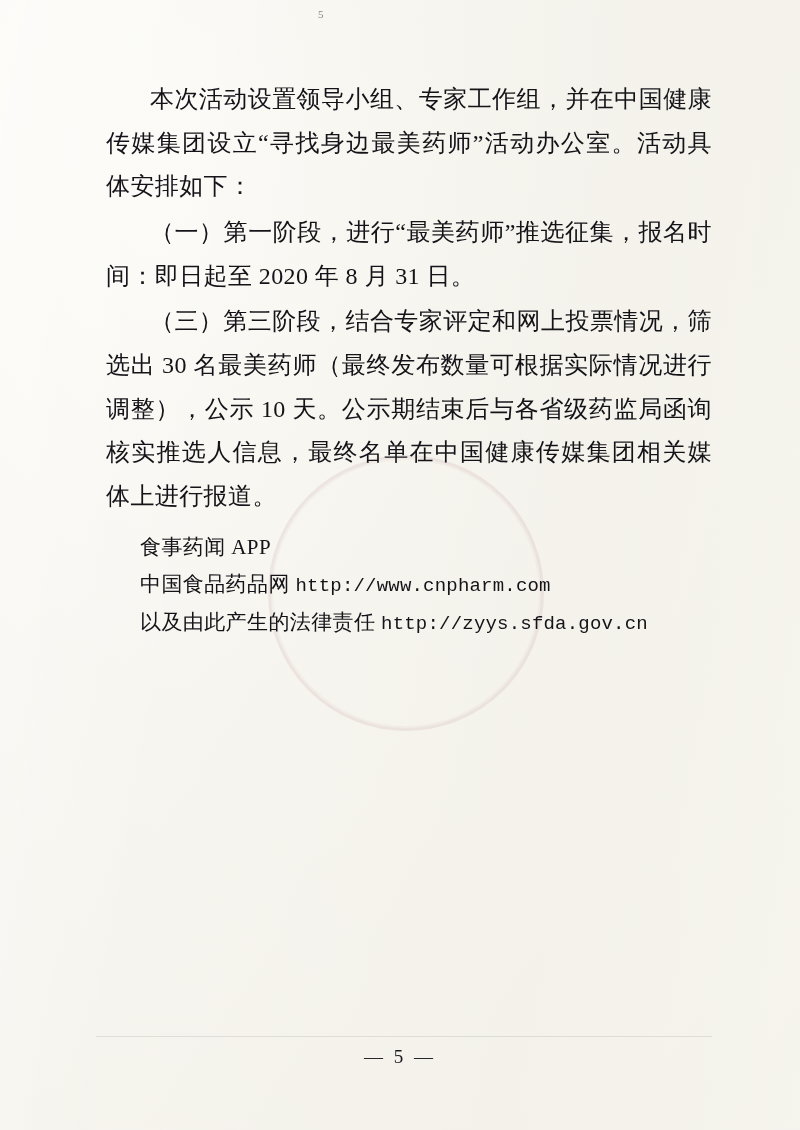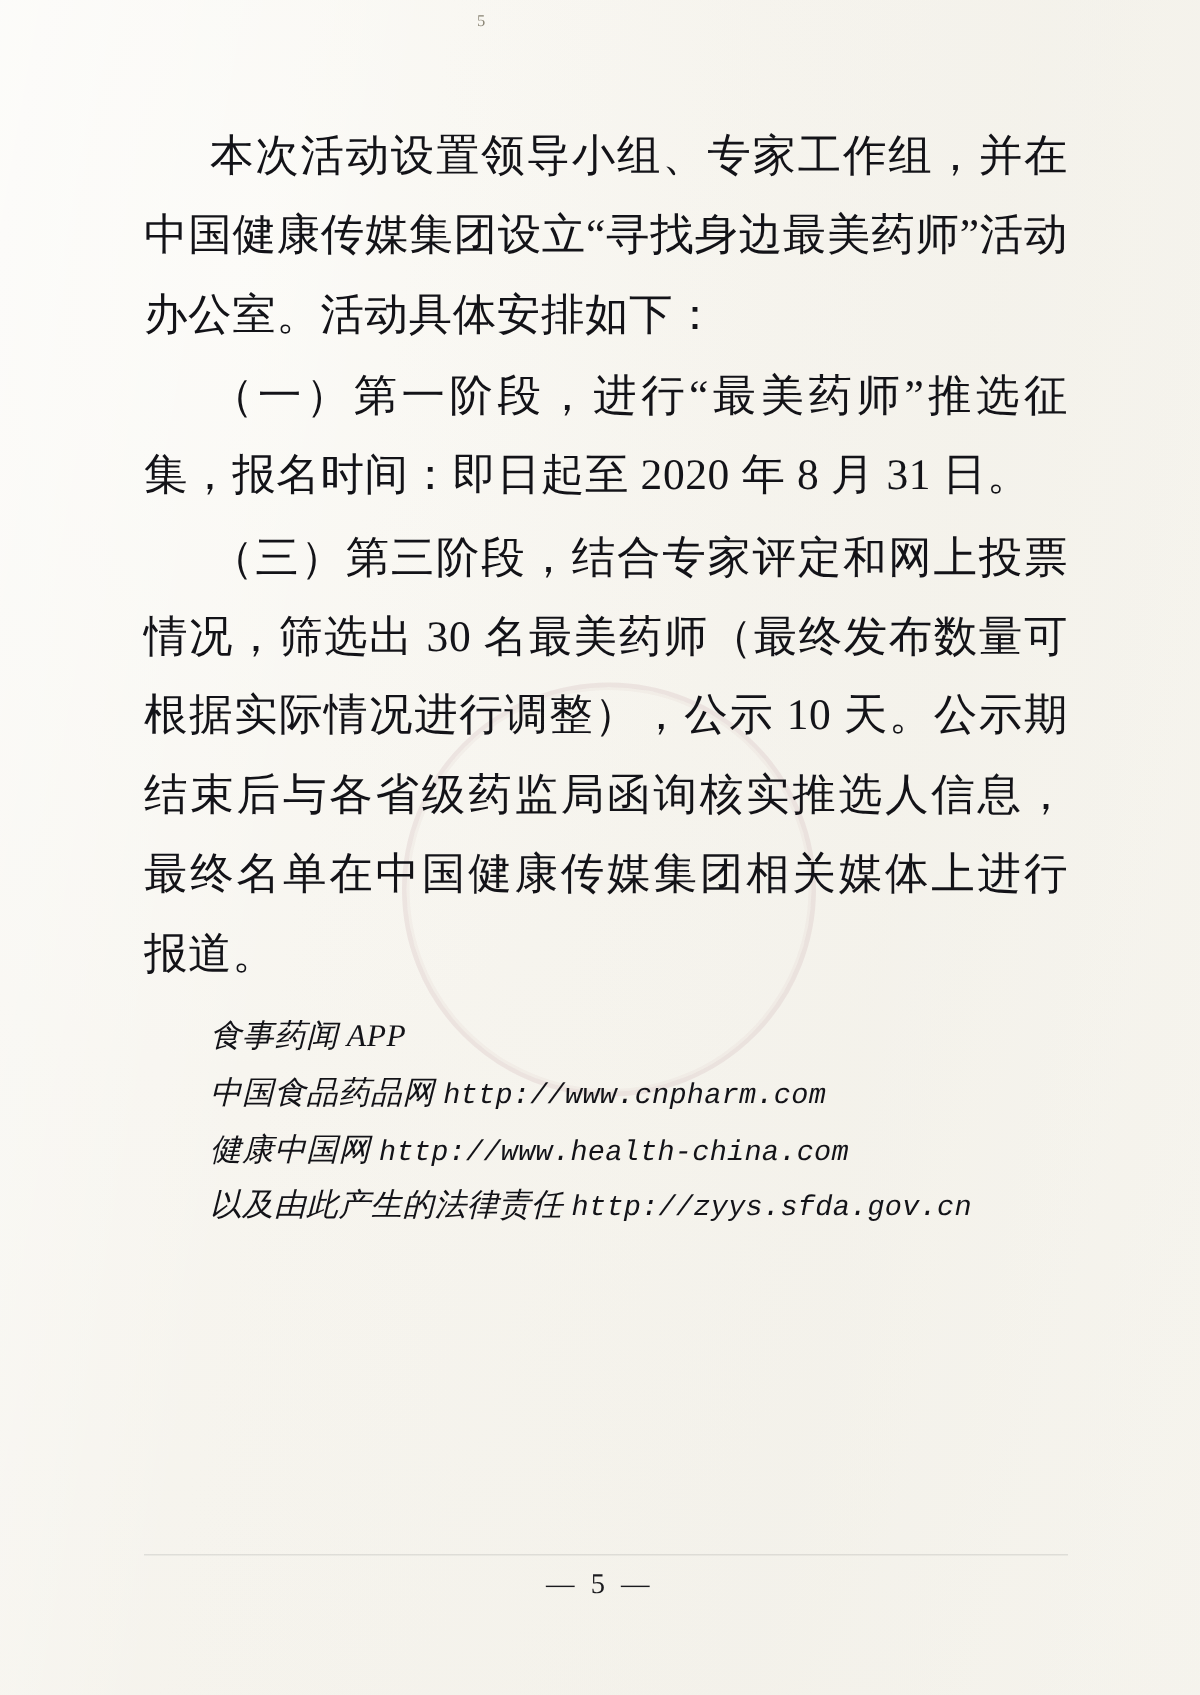--- a/index.html
+++ b/index.html
@@ -58,36 +58,35 @@
   .heading {
     font-size: 23px;
     font-weight: bold;
     letter-spacing: 1.5px;
     color: #16161a;
     margin: 0 0 11px 0;
     padding-left: 44px;
     line-height: 1.5;
   }
   .para {
-    font-size: 29px;
+    font-size: 24px;
     color: #131318;
     line-height: 1.82;
-    margin: 0 0 2px 0;
+    margin: 0 0 2px 10px;
     text-indent: 44px;
     letter-spacing: 0.4px;
     text-align: justify;
   }
   .plain {
     font-size: 21px;
     color: #131318;
     line-height: 1.78;
     margin: 0;
     text-indent: 44px;
     letter-spacing: 0.4px;
-    font-style: italic;
   }
   .mono {
     font-family: "Liberation Mono", "DejaVu Sans Mono", monospace;
     font-size: 19px;
     letter-spacing: 0.2px;
   }
   .spacer-sm { height: 8px; }
   .footer {
     position: absolute;
     left: 0;
@@ -129,24 +128,20 @@
 
 
     <p class="plain">
       <span>食事药闻 APP</span>
     </p>
     <p class="plain">
       <span>中国食品药品网</span>
       <span class="mono">http://www.cnpharm.com</span>
     </p>
     <p class="plain">
-      <span>健康中国网</span>
-      <span class="mono">http://www.health-china.com</span>
-    </p>
-    <p class="plain">
       <span>以及由此产生的法律责任</span>
       <span class="mono">http://zyys.sfda.gov.cn</span>
     </p>
 
     <div class="spacer-sm"></div>
 
 
   </div>
 
   <div class="hrule"></div>

